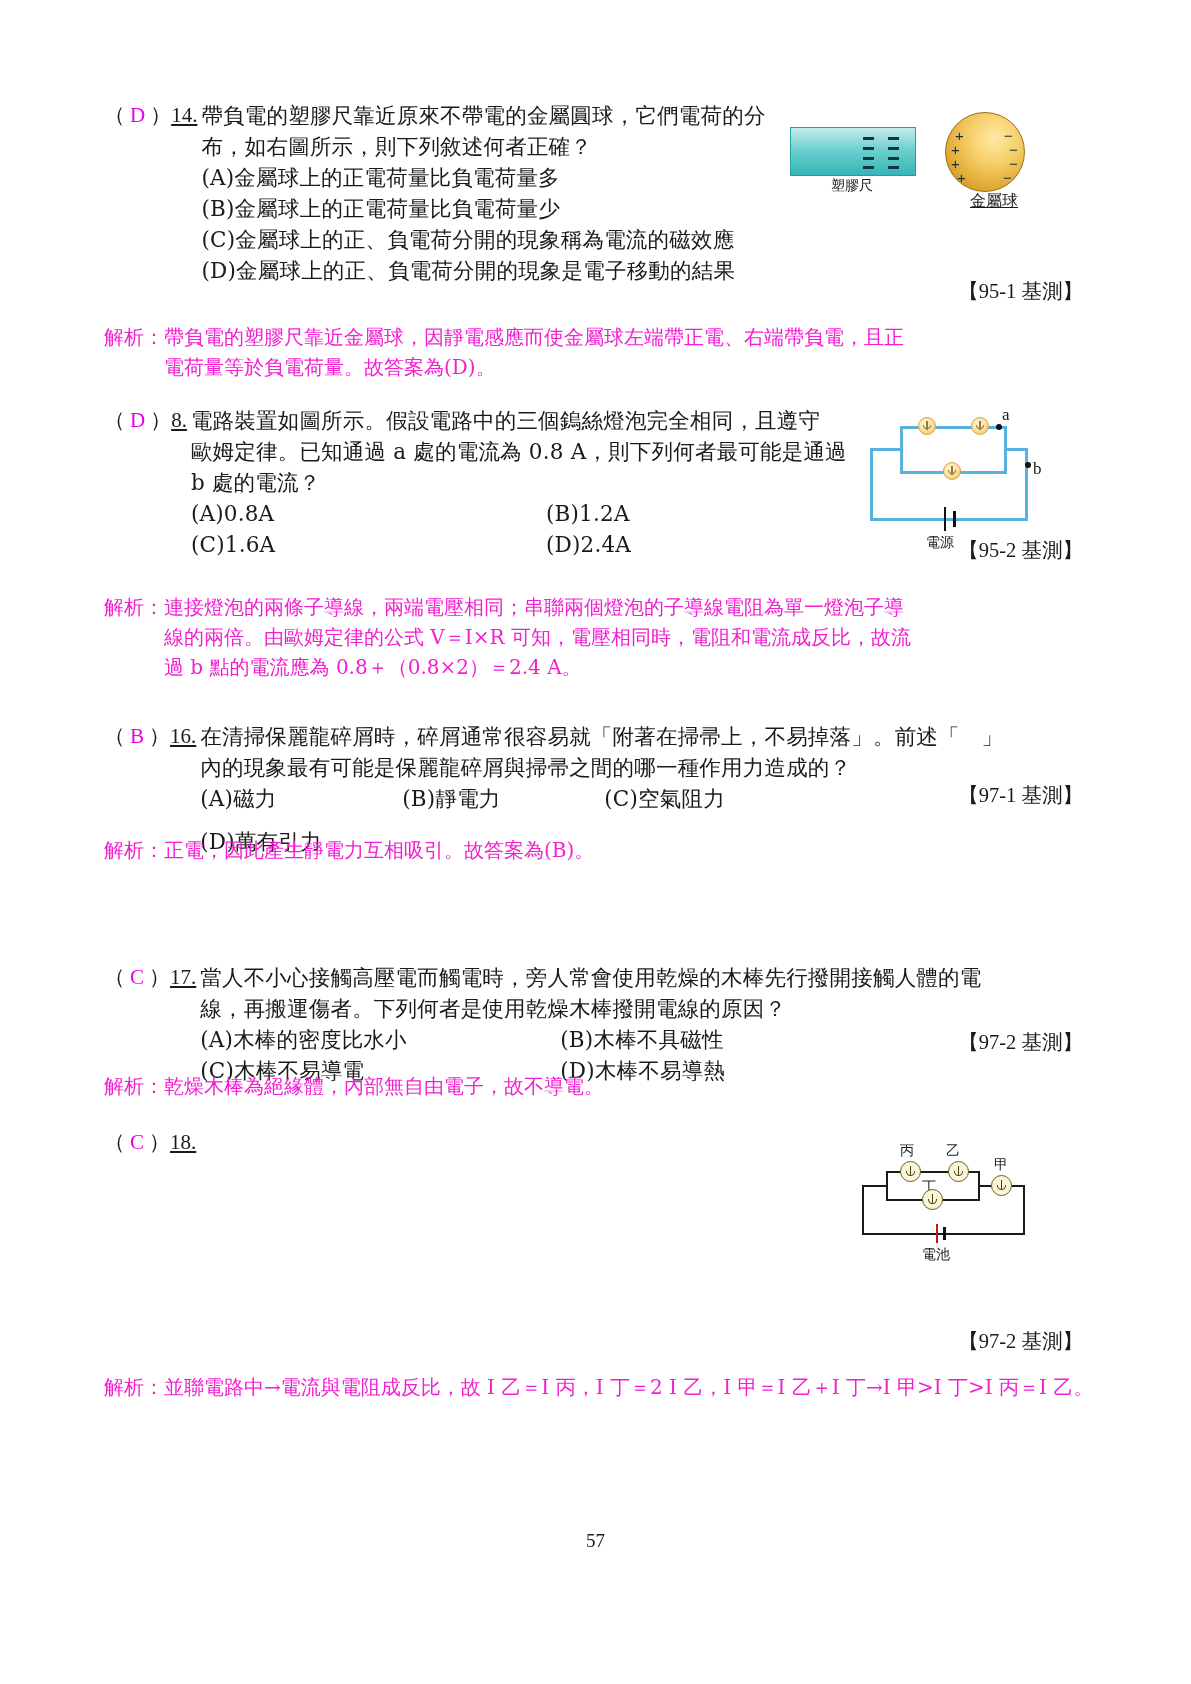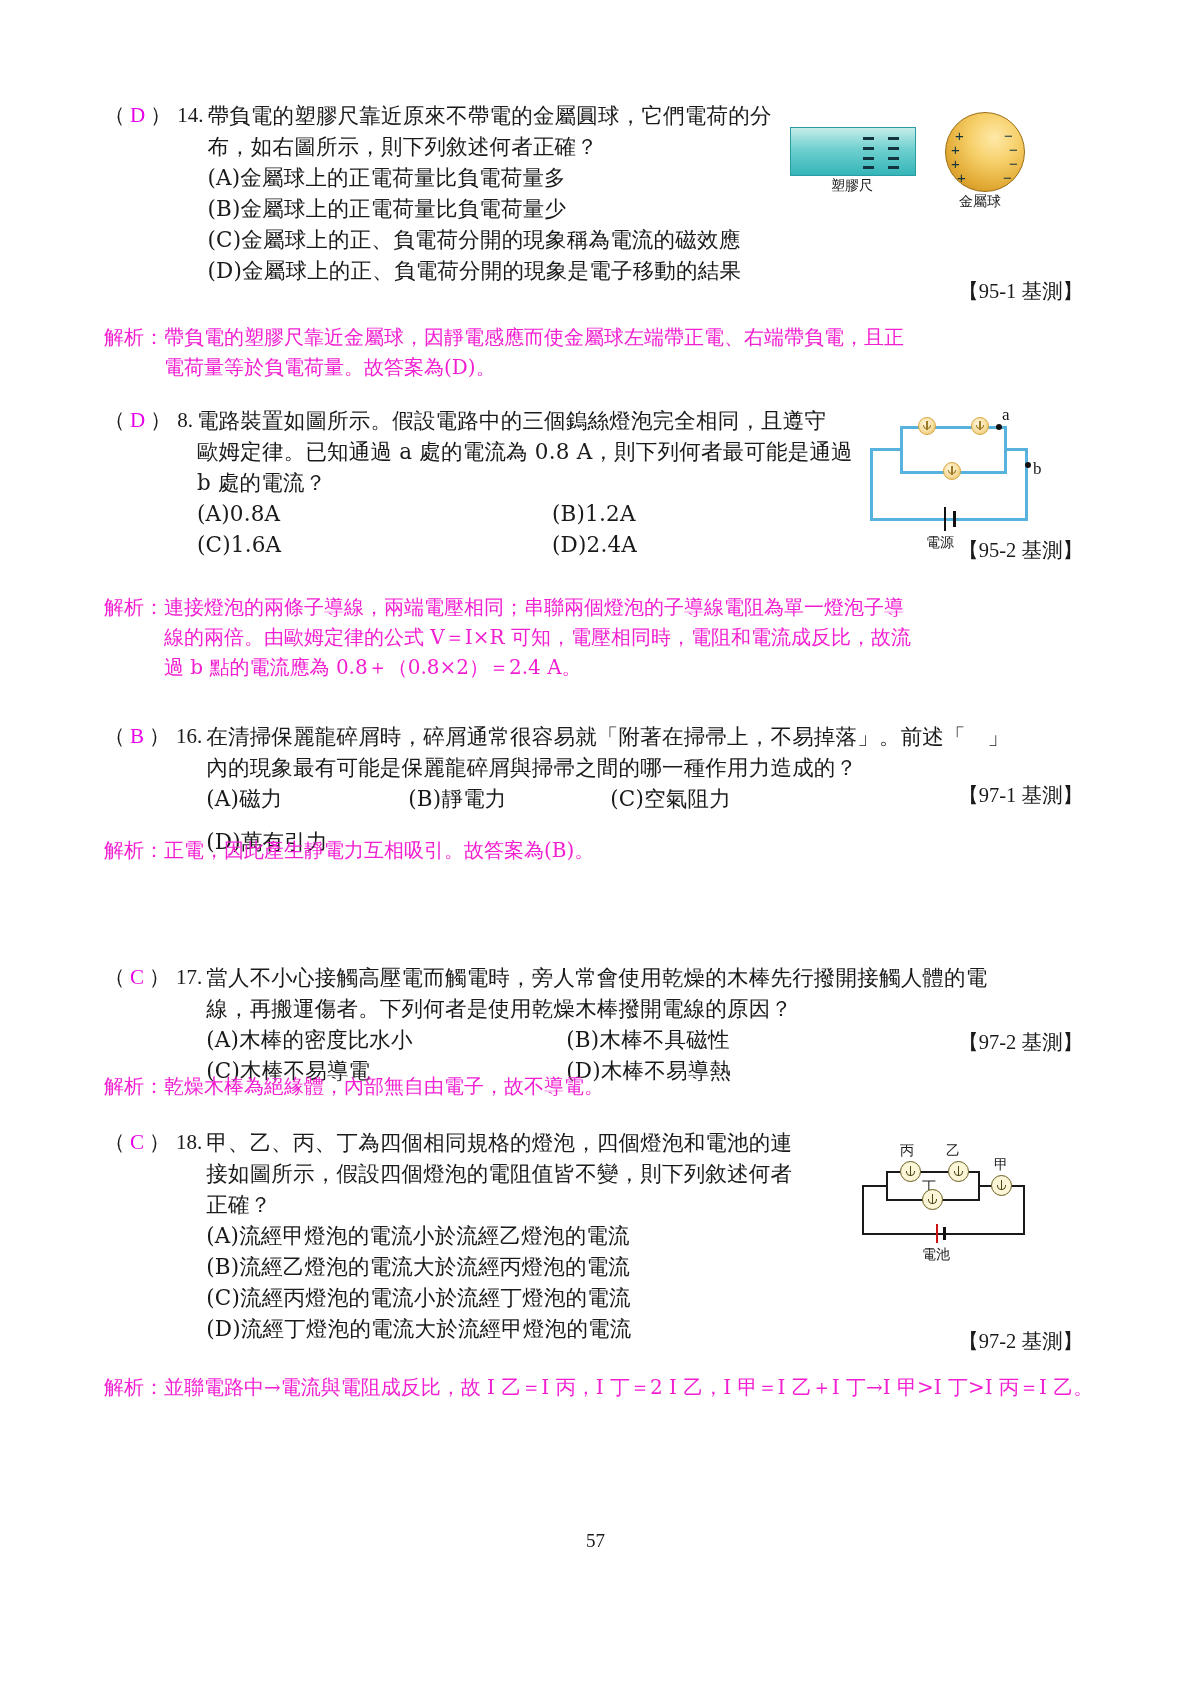--- a/index.html
+++ b/index.html
@@ -39,24 +39,24 @@
     letter-spacing: 0px;
     font-family: "Liberation Serif", serif;
   }
   .ansletter {
     color: #e800e8;
     padding: 0 5px;
   }
   .qnum {
     font-size: 21px;
     line-height: 30px;
-    margin-left: 6px;
     margin-right: 4px;
     white-space: nowrap;
     font-family: "Liberation Serif", serif;
+    text-decoration: underline;
   }
   .qbody {
     font-size: 21.5px;
     line-height: 31px;
     letter-spacing: 0.2px;
   }
   .qbody .ln { white-space: nowrap; }
   .opts-grid {
     display: flex;
     flex-wrap: wrap;
@@ -126,25 +126,26 @@
   }
   .ball .chg {
     position: absolute;
     font-size: 15px;
     line-height: 15px;
     color: #12343f;
     font-family: "Liberation Sans", sans-serif;
   }
   .ball-label {
     position: absolute;
-    left: 150px; top: 88px;
+    left: 164px; top: 88px;
     width: 88px;
     text-align: center;
-    font-size: 14px;
+    font-size: 16px;
     line-height: 18px;
+    text-decoration: underline;
   }
 
   
   .fig15 {
     position: absolute;
     left: 878px;
     top: 410px;
     width: 150px;
     height: 125px;
   }
@@ -421,29 +422,20 @@
       <span class="exp-text">
         <span class="ln">乾燥木棒為絕緣體，內部無自由電子，故不導電。</span>
       </span>
     </div>
   </div>
 
   <div class="qblock" id="q18" style="top:1127px;">
     <div class="qhead">
       <span class="qmark">（<span class="ansletter">C</span>）</span>
       <span class="qnum">18.</span>
-      <div class="qbody" style="width:700px;">
-        <div class="ln">甲、乙、丙、丁為四個相同規格的燈泡，四個燈泡和電池的連</div>
-        <div class="ln">接如圖所示，假設四個燈泡的電阻值皆不變，則下列敘述何者</div>
-        <div class="ln">正確？</div>
-        <div class="ln">(A)流經甲燈泡的電流小於流經乙燈泡的電流</div>
-        <div class="ln">(B)流經乙燈泡的電流大於流經丙燈泡的電流</div>
-        <div class="ln">(C)流經丙燈泡的電流小於流經丁燈泡的電流</div>
-        <div class="ln">(D)流經丁燈泡的電流大於流經甲燈泡的電流</div>
-      </div>
     </div>
   </div>
 
   <div class="fig18">
 
     <div class="figlabel" style="left:28px; top:0px;">丙</div>
     <div class="figlabel" style="left:74px; top:0px;">乙</div>
     <div class="figlabel" style="left:122px; top:14px;">甲</div>
     <div class="figlabel" style="left:50px; top:36px;">丁</div>
 

